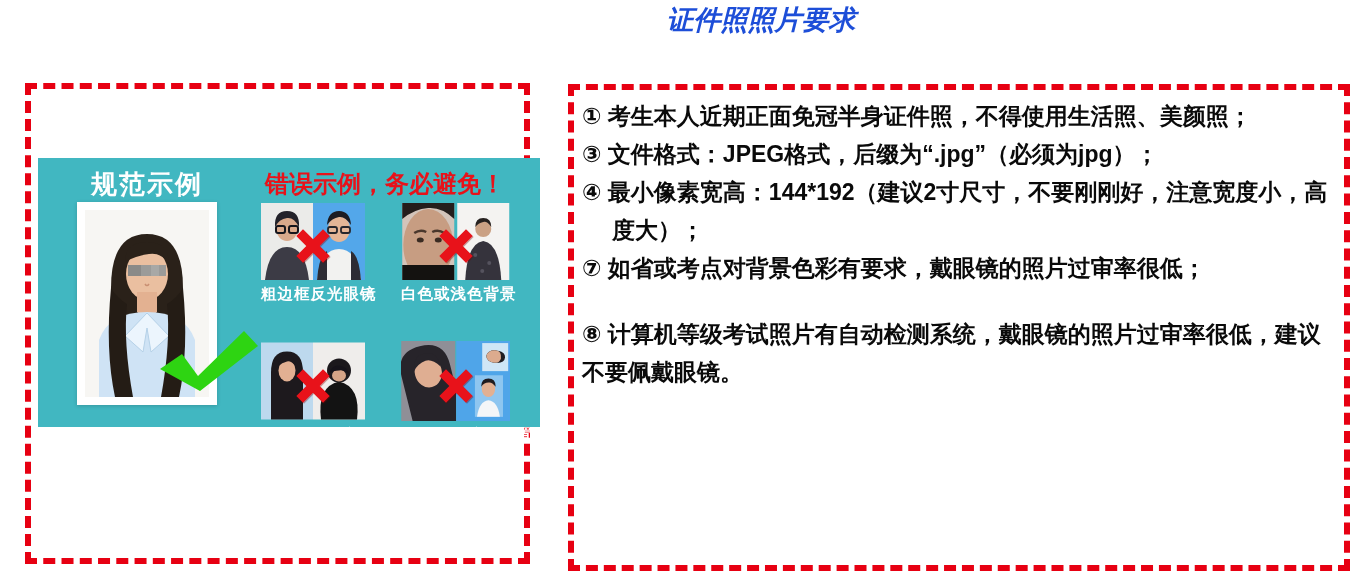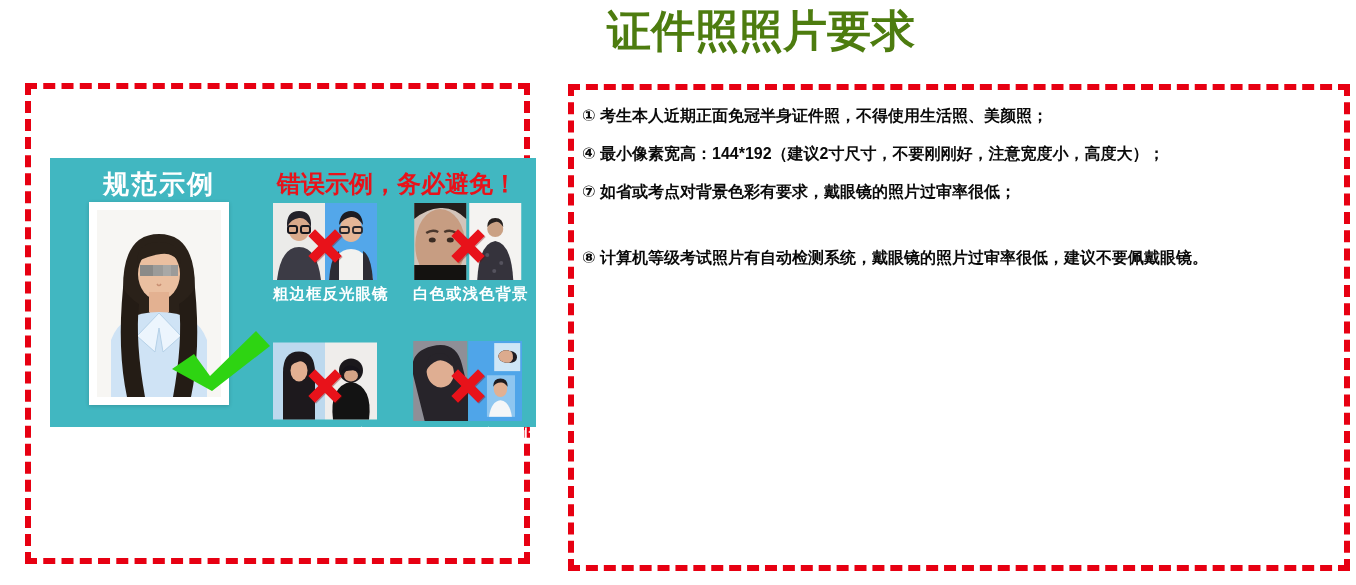--- a/index.html
+++ b/index.html
@@ -4,31 +4,32 @@
 <style>
   html,body{margin:0;padding:0;}
   body{
     width:1356px;height:585px;position:relative;overflow:hidden;
     background:#ffffff;
     font-family:"Liberation Sans","DejaVu Sans",sans-serif;
   }
   
   .page-title{
     position:absolute;top:2px;left:761px;transform:translateX(-50%);
-    margin:0;font-size:44px;font-weight:bold;
-    color:#4d7c0f;white-space:nowrap;letter-spacing:0px;
+    margin:0;font-size:27px;font-weight:bold;font-style:italic;
+    color:#1d4ed8;white-space:nowrap;letter-spacing:0px;
   }
   
   .panel{position:absolute;border:6px dashed #e70012;box-sizing:border-box;}
   .panel-left{left:25px;top:83px;width:505px;height:481px;}
   .panel-right{left:568px;top:84px;width:782px;height:487px;padding:5px 4px 0 6px;}
   
   .teal-card{
-    position:absolute;left:19px;top:69px;width:486px;height:269px;
+    position:absolute;left:7px;top:69px;width:486px;height:269px;
     background:#41b7c1;
+    padding-left:16px;
   }
   .good-title{
     position:absolute;left:39px;top:9px;width:140px;text-align:center;
     color:#ffffff;font-weight:bold;font-size:26px;letter-spacing:2px;white-space:nowrap;
   }
   .photo-frame{
     position:absolute;left:39px;top:44px;width:140px;height:203px;
     background:#ffffff;box-sizing:border-box;padding:8px;
     box-shadow:0 1px 4px rgba(0,0,0,.18);
   }
@@ -53,21 +54,21 @@
     transform:translate(-50%,-50%);z-index:2;
   }
   .x-overlay svg{width:100%;height:100%;display:block;filter:drop-shadow(1px 1px 0 rgba(120,0,0,.35));}
   .error-caption{
     margin-top:4px;color:#ffffff;font-weight:bold;font-size:15.5px;
     text-align:center;white-space:nowrap;letter-spacing:1px;
   }
   
   .req-list{list-style:none;margin:0;padding:2px 0 0 2px;}
   .req-item{
-    font-size:16px;line-height:38px;font-weight:bold;color:#0a0a0a;
+    font-size:23px;line-height:38px;font-weight:bold;color:#0a0a0a;
     padding-left:30px;text-indent:-30px;
   }
   .req-item.flush{padding-left:0;text-indent:0;margin-top:28px;}
 </style>
 </head>
 <body>
 
 <h1 class="page-title">证件照照片要求</h1>
 
 <section class="panel panel-left">
@@ -218,17 +219,18 @@
         <figcaption class="error-caption">歪斜、压缩、倒置</figcaption>
       </figure>
 
     </div>
   </div>
 </section>
 
 <section class="panel panel-right">
   <ul class="req-list">
     <li class="req-item">① 考生本人近期正面免冠半身证件照，不得使用生活照、美颜照；</li>
+    <li class="req-item">③ 文件格式：JPEG格式，后缀为“.jpg”（必须为jpg）；</li>
     <li class="req-item">④ 最小像素宽高：144*192（建议2寸尺寸，不要刚刚好，注意宽度小，高度大）；</li>
     <li class="req-item">⑦ 如省或考点对背景色彩有要求，戴眼镜的照片过审率很低；</li>
     <li class="req-item flush">⑧ 计算机等级考试照片有自动检测系统，戴眼镜的照片过审率很低，建议不要佩戴眼镜。</li>
   </ul>
 </section>
 
 </body></html>

